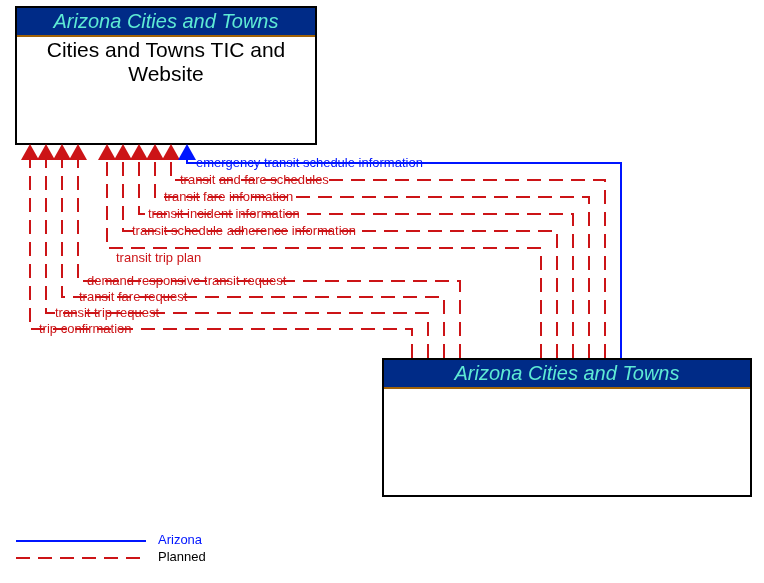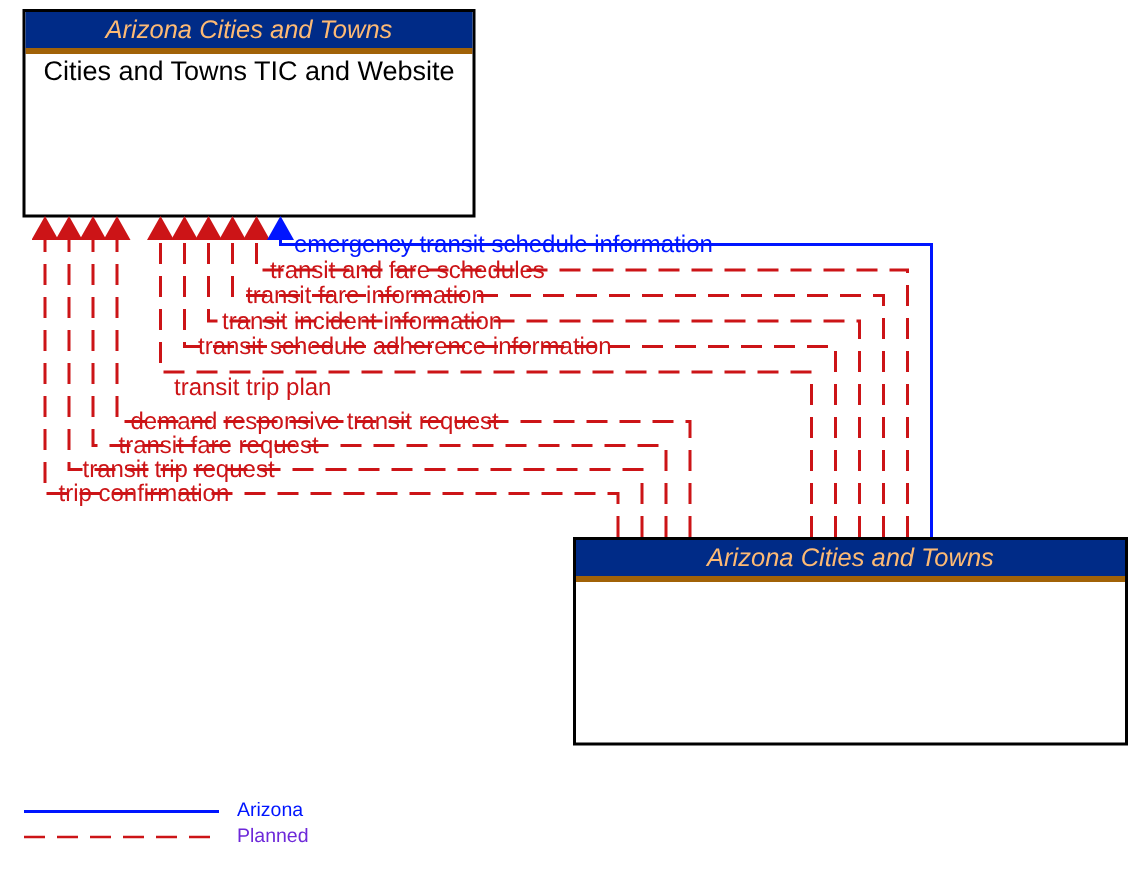--- a/index.html
+++ b/index.html
@@ -11,35 +11,35 @@
     font-family: Arial, sans-serif;
     position: relative;
   }
   .box {
     position: absolute;
     border: 2px solid #000;
     background: #fff;
   }
   .box-header {
     background: #002b87;
-    color: #fdba74;
+    color: #5eead4;
     text-align: center;
     font-style: italic;
-    font-size: 17px;
+    font-size: 20px;
     padding: 2px 0;
-    border-bottom: 4px solid #a16207;
+    border-bottom: 2px solid #a16207;
   }
   .box-body {
     text-align: center;
-    font-size: 18px;
+    font-size: 21px;
     padding: 1px 4px 2px 4px;
   }
   .flow-label {
     position: absolute;
-    font-size: 16px;
+    font-size: 13px;
     color: #cc1417;
     white-space: nowrap;
   }
   .flow-label.blue { color: #0015ff; }
   .legend-text {
     position: absolute;
     font-size: 13px;
   }
   svg.arrows {
     position: absolute;
@@ -96,13 +96,13 @@
 <span class="flow-label" style="left:39px; top:321px;">trip confirmation</span>
 
 <svg style="position:absolute; left:16px; top:540px;" width="130" height="2">
   <line x1="0" y1="1" x2="130" y2="1" stroke="#0015ff" stroke-width="2"></line>
 </svg>
 <span class="legend-text" style="left:158px; top:532px; color:#0015ff;">Arizona</span>
 
 <svg style="position:absolute; left:16px; top:557px;" width="130" height="2">
   <line x1="0" y1="1" x2="130" y2="1" stroke="#cc1417" stroke-width="2" stroke-dasharray="14 8"></line>
 </svg>
-<span class="legend-text" style="left:158px; top:549px; color:#6d28d9;">Planned</span>
+<span class="legend-text" style="left:158px; top:549px; color:#000000;">Planned</span>
 
 </body></html>

